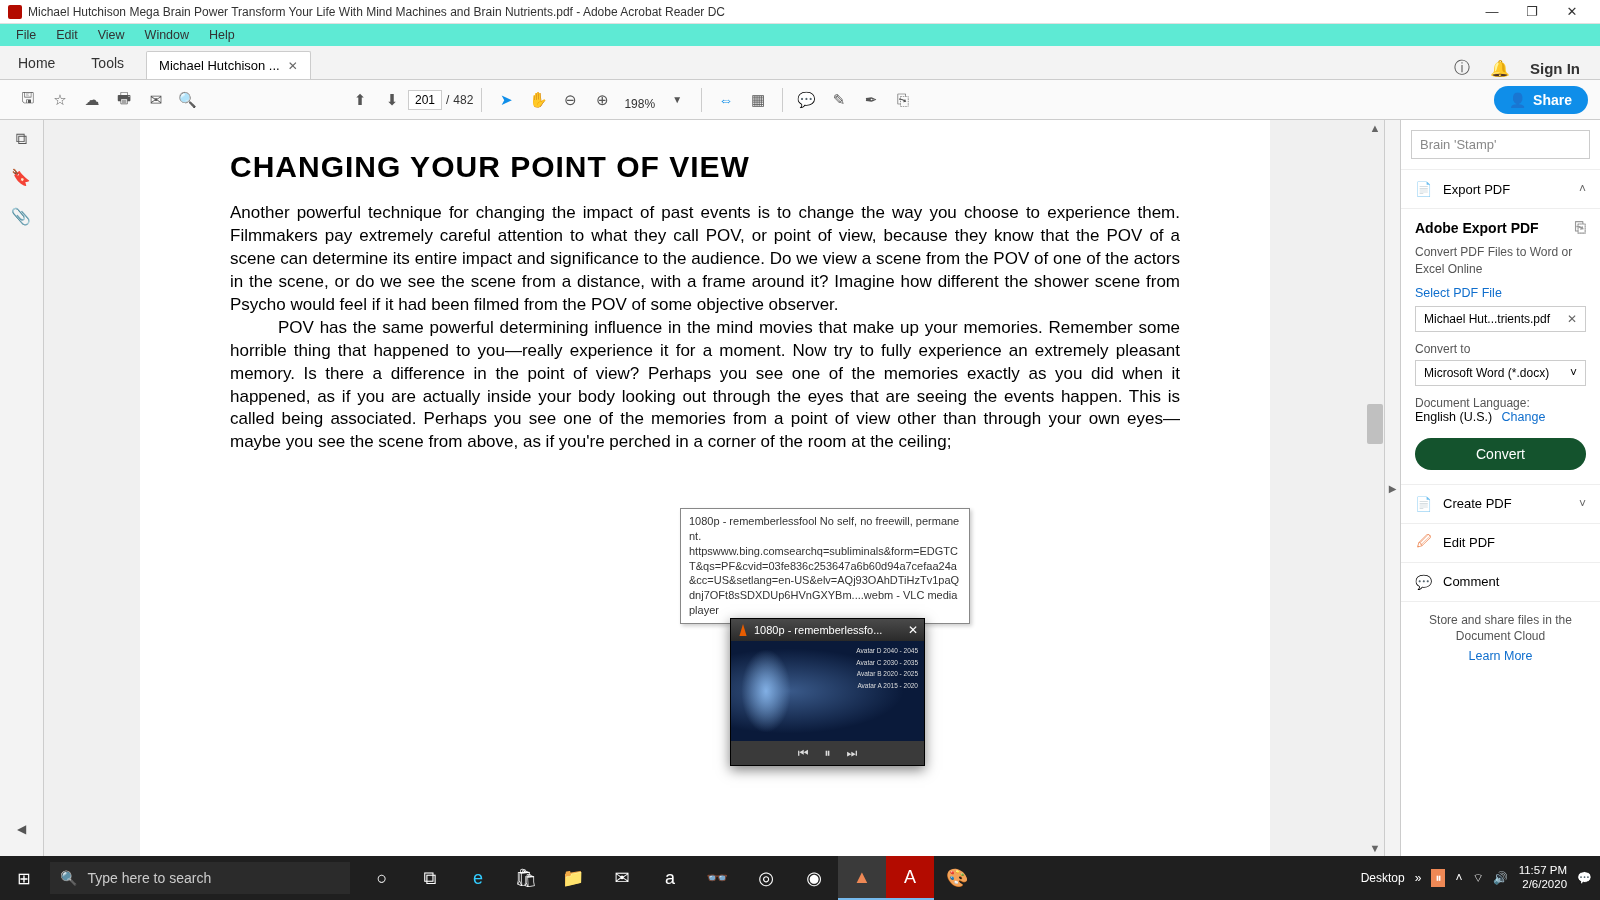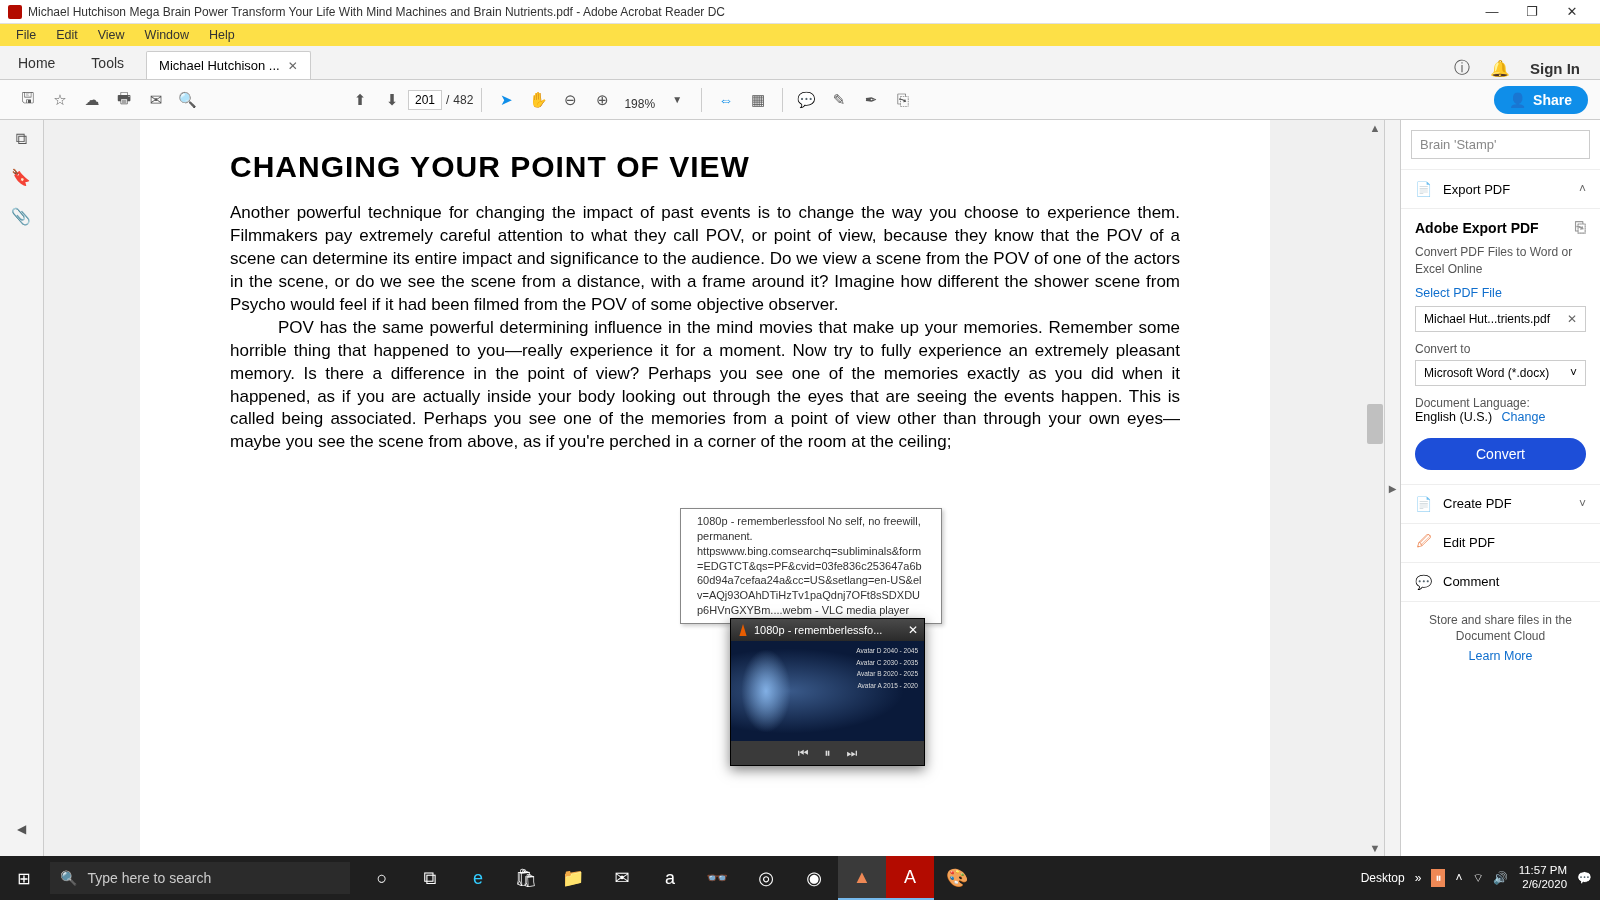--- a/index.html
+++ b/index.html
@@ -1,21 +1,21 @@
 <!DOCTYPE html>
 <html><head>
 <meta charset="utf-8">
 <style>
 * { margin:0; padding:0; box-sizing:border-box; font-family:"Segoe UI",Arial,sans-serif; }
 body { width:1600px; height:900px; overflow:hidden; background:#fff; position:relative; }
 .titlebar { height:24px; background:#fff; display:flex; align-items:center; padding:0 8px; font-size:12px; color:#333; border-bottom:1px solid #e0e0e0;}
 .titlebar .ico { width:14px; height:14px; background:#b30b00; margin-right:6px; border-radius:2px;}
 .titlebar .spacer { flex:1; }
 .titlebar .winbtn { width:40px; text-align:center; font-size:13px; color:#333; cursor:pointer;}
-.menubar { height:22px; display:flex; align-items:center; padding:0 6px; font-size:12.5px; color:#333; background:#fde047;}
+.menubar { height:22px; display:flex; align-items:center; padding:0 6px; font-size:12.5px; color:#333; background:#5eead4;}
 .menubar span { padding:2px 10px; cursor:pointer;}
 .tabbar { height:34px; background:#f3f3f3; display:flex; align-items:flex-end; border-bottom:1px solid #ccc;}
 .tabbar .ghost { padding:8px 18px; font-size:14px; color:#333; cursor:pointer;}
 .tabbar .tab { background:#fff; border:1px solid #ccc; border-bottom:none; padding:6px 12px; font-size:13px; display:flex; align-items:center; gap:8px; margin-left:4px; border-radius:2px 2px 0 0;}
 .tabbar .tab .x { font-size:12px; color:#666; cursor:pointer;}
 .tabbar .right { margin-left:auto; display:flex; align-items:center; gap:20px; padding-right:20px;}
 .tabbar .right .ic { font-size:16px; color:#555; cursor:pointer;}
 .tabbar .signin { font-size:15px; font-weight:600; color:#333; cursor:pointer;}
 .toolbar { height:40px; border-bottom:1px solid #ccc; display:flex; align-items:center; padding:0 12px; background:#fafafa;}
 .toolbar .tb { width:28px; height:28px; display:flex; align-items:center; justify-content:center; font-size:15px; color:#555; cursor:pointer; margin:0 2px;}
@@ -43,35 +43,35 @@
 .rightpanel .tool .chev { margin-left:auto; font-size:12px; color:#666;}
 .rightpanel .export { padding:10px 14px; border-top:1px solid #eee;}
 .rightpanel .export h3 { font-size:14px; font-weight:600; margin-bottom:8px; display:flex; align-items:center;}
 .rightpanel .export .sub { font-size:12px; color:#555; line-height:1.4; margin-bottom:8px;}
 .rightpanel .export .lnk { color:#0f6ecd; font-size:12.5px; cursor:pointer;}
 .rightpanel .export .filebox { border:1px solid #ccc; padding:5px 8px; font-size:12px; display:flex; align-items:center; margin:6px 0;}
 .rightpanel .export .filebox .x { margin-left:auto; color:#666; cursor:pointer;}
 .rightpanel .export .lbl { font-size:12px; color:#555; margin-top:10px;}
 .rightpanel .export .sel { border:1px solid #ccc; padding:5px 8px; font-size:12px; display:flex; margin:4px 0;}
 .rightpanel .export .sel .chev { margin-left:auto;}
-.rightpanel .convertbtn { background:#1d4ed8; color:#fff; text-align:center; padding:8px; border-radius:16px; margin:14px 0 4px; font-size:14px; cursor:pointer;}
+.rightpanel .convertbtn { background:#14532d; color:#fff; text-align:center; padding:8px; border-radius:16px; margin:14px 0 4px; font-size:14px; cursor:pointer;}
 .rightpanel .footer { border-top:1px solid #eee; padding:10px 14px; text-align:center;}
 .rightpanel .footer .txt { font-size:12px; color:#555; line-height:1.4;}
 .rightpanel .footer .learn { color:#0f6ecd; font-size:12.5px; margin-top:4px; cursor:pointer;}
 .rightcollapse { width:16px; border-left:1px solid #ccc; background:#f3f3f3; display:flex; align-items:center; justify-content:center; font-size:10px; color:#666;}
 .taskbar { position:absolute; bottom:0; left:0; width:100%; height:44px; background:#1f1f1f; display:flex; align-items:center; color:#fff;}
 .taskbar .start { width:48px; text-align:center; font-size:16px;}
 .taskbar .search { width:300px; height:32px; background:#2b2b2b; display:flex; align-items:center; padding:0 10px; font-size:14px; color:#ccc; margin-left:2px;}
 .taskbar .search .mag { margin-right:10px;}
 .taskbar .apps { display:flex; margin-left:8px;}
 .taskbar .apps .app { width:48px; height:44px; display:flex; align-items:center; justify-content:center; font-size:18px;}
 .taskbar .apps .app.active { background:#3a3a3a; border-bottom:2px solid #76b9ed;}
 .taskbar .tray { margin-left:auto; display:flex; align-items:center; font-size:12px; padding-right:8px; gap:10px;}
 .taskbar .tray .clock { text-align:right; line-height:1.2; font-size:11.5px;}
-.tooltip { position:absolute; left:680px; top:508px; width:262px; background:#fff; border:1px solid #888; padding:5px 16px; font-size:11px; color:#333; line-height:1.35; box-shadow:2px 2px 4px rgba(0,0,0,.2); word-break:break-all;}
+.tooltip { position:absolute; left:680px; top:508px; width:290px; background:#fff; border:1px solid #888; padding:5px 8px; font-size:11px; color:#333; line-height:1.35; box-shadow:2px 2px 4px rgba(0,0,0,.2); word-break:break-all;}
 .vlcwin { position:absolute; left:730px; top:618px; width:195px; background:#2a2a2a; border:1px solid #000; box-shadow:0 4px 12px rgba(0,0,0,.5);}
 .vlcwin .titleb { height:22px; background:linear-gradient(#4a4a4a,#2a2a2a); display:flex; align-items:center; padding:0 6px; font-size:11px; color:#fff;}
 .vlcwin .titleb .cone { width:12px; height:12px; background:#e85d00; clip-path:polygon(50% 0,80% 100%,20% 100%); margin-right:5px;}
 .vlcwin .titleb .x { margin-left:auto; cursor:pointer; font-size:12px;}
 .vlcwin .vid { height:100px; background:radial-gradient(ellipse at 30% 50%, #3a5a8a 0%, #0a1a3a 60%); position:relative; display:flex;}
 .vlcwin .vid .figure { position:absolute; left:10px; top:8px; width:50px; height:84px; background:radial-gradient(ellipse, rgba(150,200,255,.8) 0%, transparent 70%);}
 .vlcwin .vid .labels { margin-left:70px; padding:4px; font-size:6.5px; color:#ddd; line-height:1.8; text-align:right; flex:1; padding-right:6px;}
 .vlcwin .ctrl { height:24px; background:#3a3a3a; display:flex; align-items:center; justify-content:center; gap:16px; font-size:12px; color:#ddd;}
 </style>
 </head>

